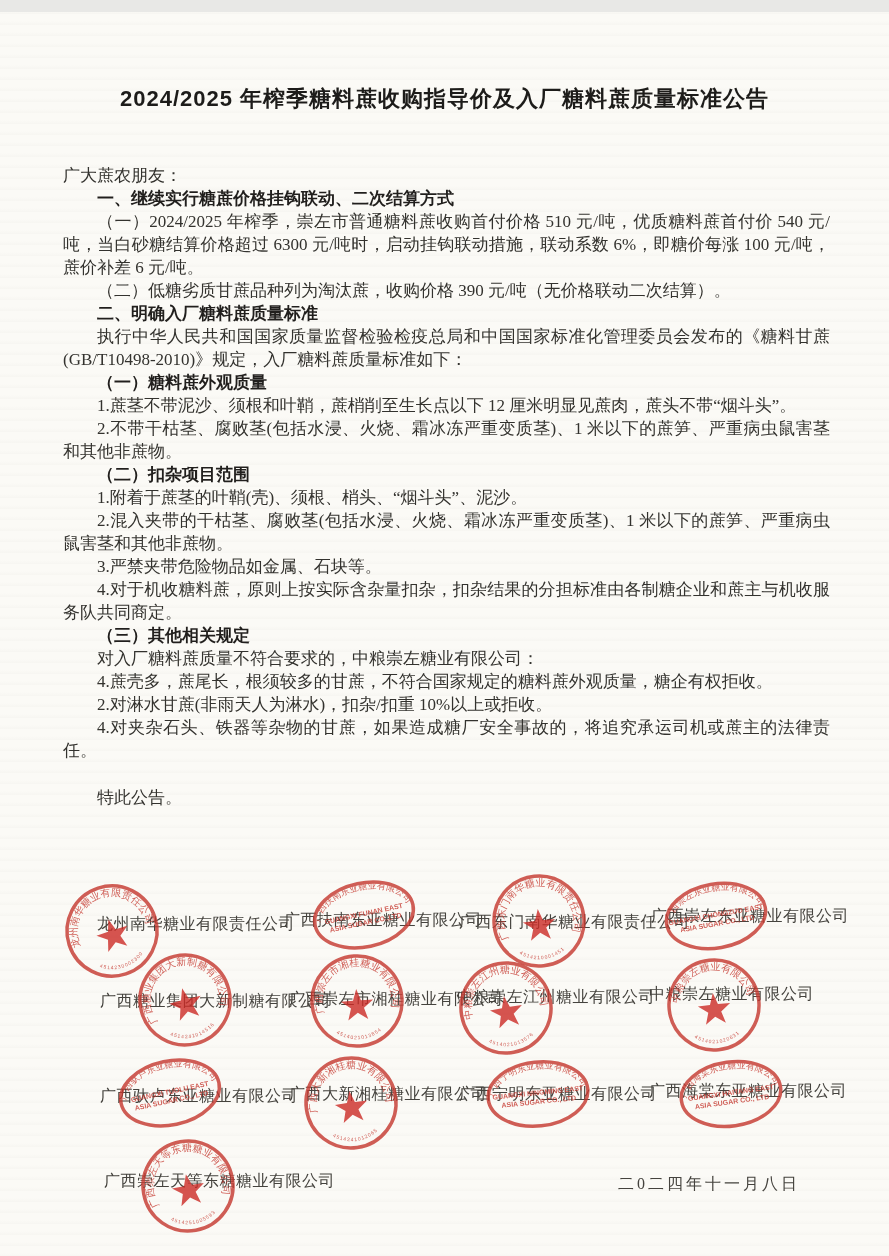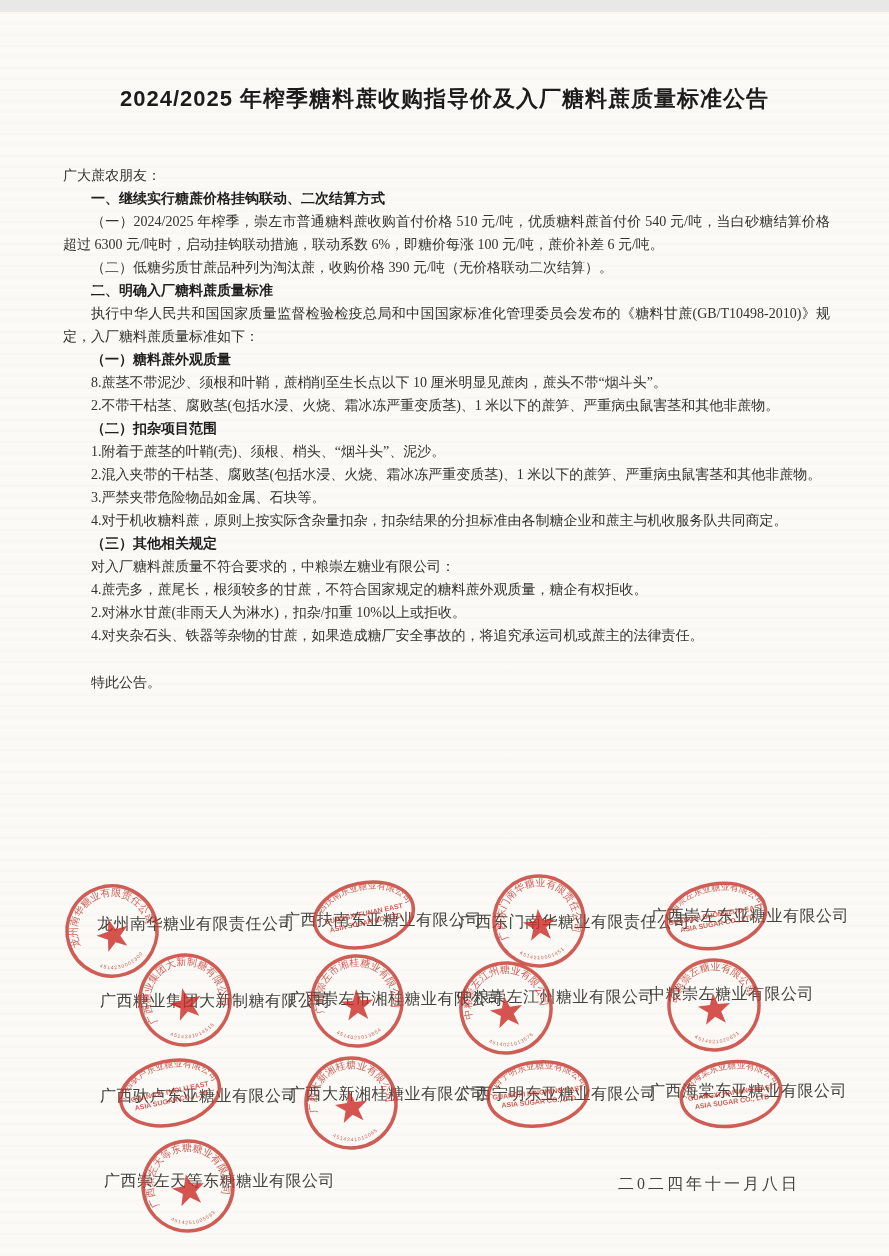--- a/index.html
+++ b/index.html
@@ -20,21 +20,21 @@
     text-align:center;
     font-family:"Liberation Sans","DejaVu Sans",sans-serif;
     font-weight:bold;
     font-size:22px;
     letter-spacing:1px;
     color:#1d1c1a;
   }
   #doc-body{
     margin-top:50px;
     padding:0 59px 0 63px;
-    font-size:14px;
+    font-size:17px;
     line-height:23px;
     text-align:justify;
   }
   #salutation{margin:0 0 0 0;}
   .para{margin:0;text-indent:2em;}
   .para.h1,.para.h2{
     font-family:"Liberation Sans","DejaVu Sans",sans-serif;
     font-weight:bold;
     color:#211f1d;
   }
@@ -77,21 +77,21 @@
 
   <div id="doc-body">
     <p id="salutation" class="para-salutation">广大蔗农朋友：</p>
 
       <p class="para h1">一、继续实行糖蔗价格挂钩联动、二次结算方式</p>
       <p class="para body">（一）2024/2025 年榨季，崇左市普通糖料蔗收购首付价格 510 元/吨，优质糖料蔗首付价 540 元/吨，当白砂糖结算价格超过 6300 元/吨时，启动挂钩联动措施，联动系数 6%，即糖价每涨 100 元/吨，蔗价补差 6 元/吨。</p>
       <p class="para body">（二）低糖劣质甘蔗品种列为淘汰蔗，收购价格 390 元/吨（无价格联动二次结算）。</p>
       <p class="para h1">二、明确入厂糖料蔗质量标准</p>
       <p class="para body">执行中华人民共和国国家质量监督检验检疫总局和中国国家标准化管理委员会发布的《糖料甘蔗(GB/T10498-2010)》规定，入厂糖料蔗质量标准如下：</p>
       <p class="para h2">（一）糖料蔗外观质量</p>
-      <p class="para body">8.蔗茎不带泥沙、须根和叶鞘，蔗梢削至生长点以下 10 厘米明显见蔗肉，蔗头不带“烟斗头”。</p>
+      <p class="para body">1.蔗茎不带泥沙、须根和叶鞘，蔗梢削至生长点以下 12 厘米明显见蔗肉，蔗头不带“烟斗头”。</p>
       <p class="para body">2.不带干枯茎、腐败茎(包括水浸、火烧、霜冰冻严重变质茎)、1 米以下的蔗笋、严重病虫鼠害茎和其他非蔗物。</p>
       <p class="para h2">（二）扣杂项目范围</p>
       <p class="para body">1.附着于蔗茎的叶鞘(壳)、须根、梢头、“烟斗头”、泥沙。</p>
       <p class="para body">2.混入夹带的干枯茎、腐败茎(包括水浸、火烧、霜冰冻严重变质茎)、1 米以下的蔗笋、严重病虫鼠害茎和其他非蔗物。</p>
       <p class="para body">3.严禁夹带危险物品如金属、石块等。</p>
       <p class="para body">4.对于机收糖料蔗，原则上按实际含杂量扣杂，扣杂结果的分担标准由各制糖企业和蔗主与机收服务队共同商定。</p>
       <p class="para h2">（三）其他相关规定</p>
       <p class="para body">对入厂糖料蔗质量不符合要求的，中粮崇左糖业有限公司：</p>
       <p class="para body">4.蔗壳多，蔗尾长，根须较多的甘蔗，不符合国家规定的糖料蔗外观质量，糖企有权拒收。</p>
       <p class="para body">2.对淋水甘蔗(非雨天人为淋水)，扣杂/扣重 10%以上或拒收。</p>

